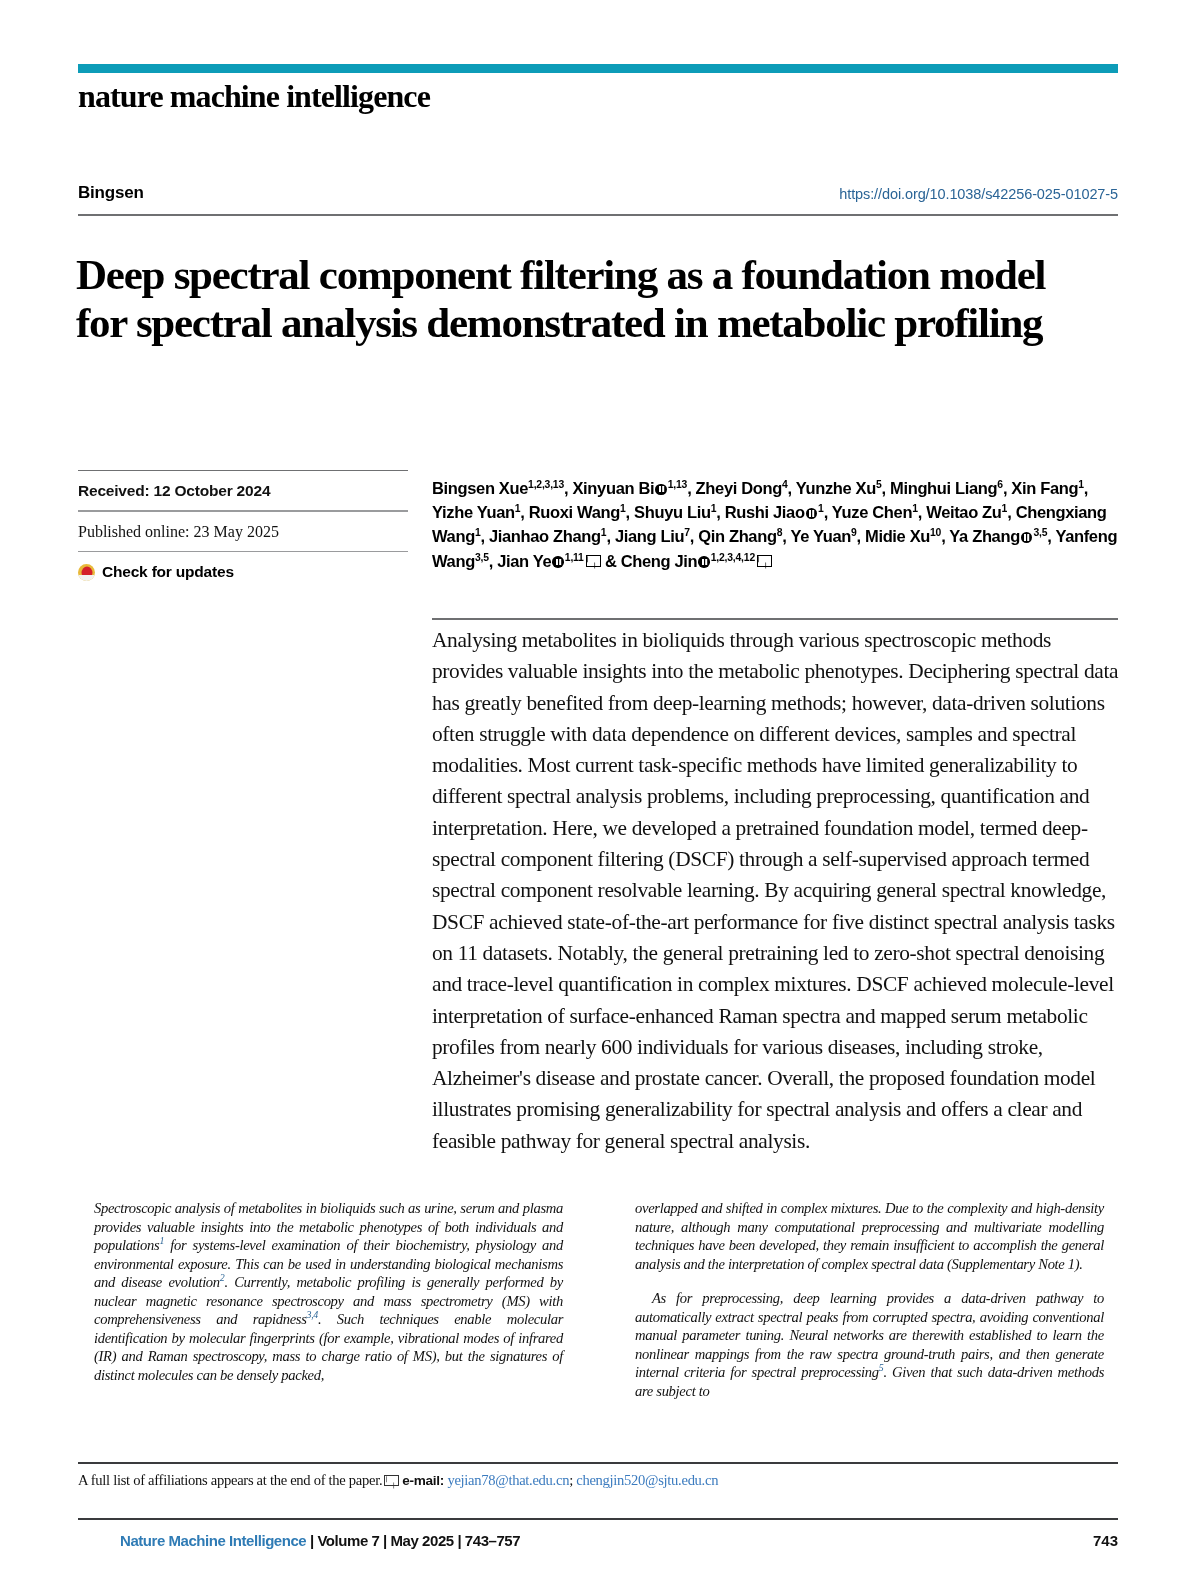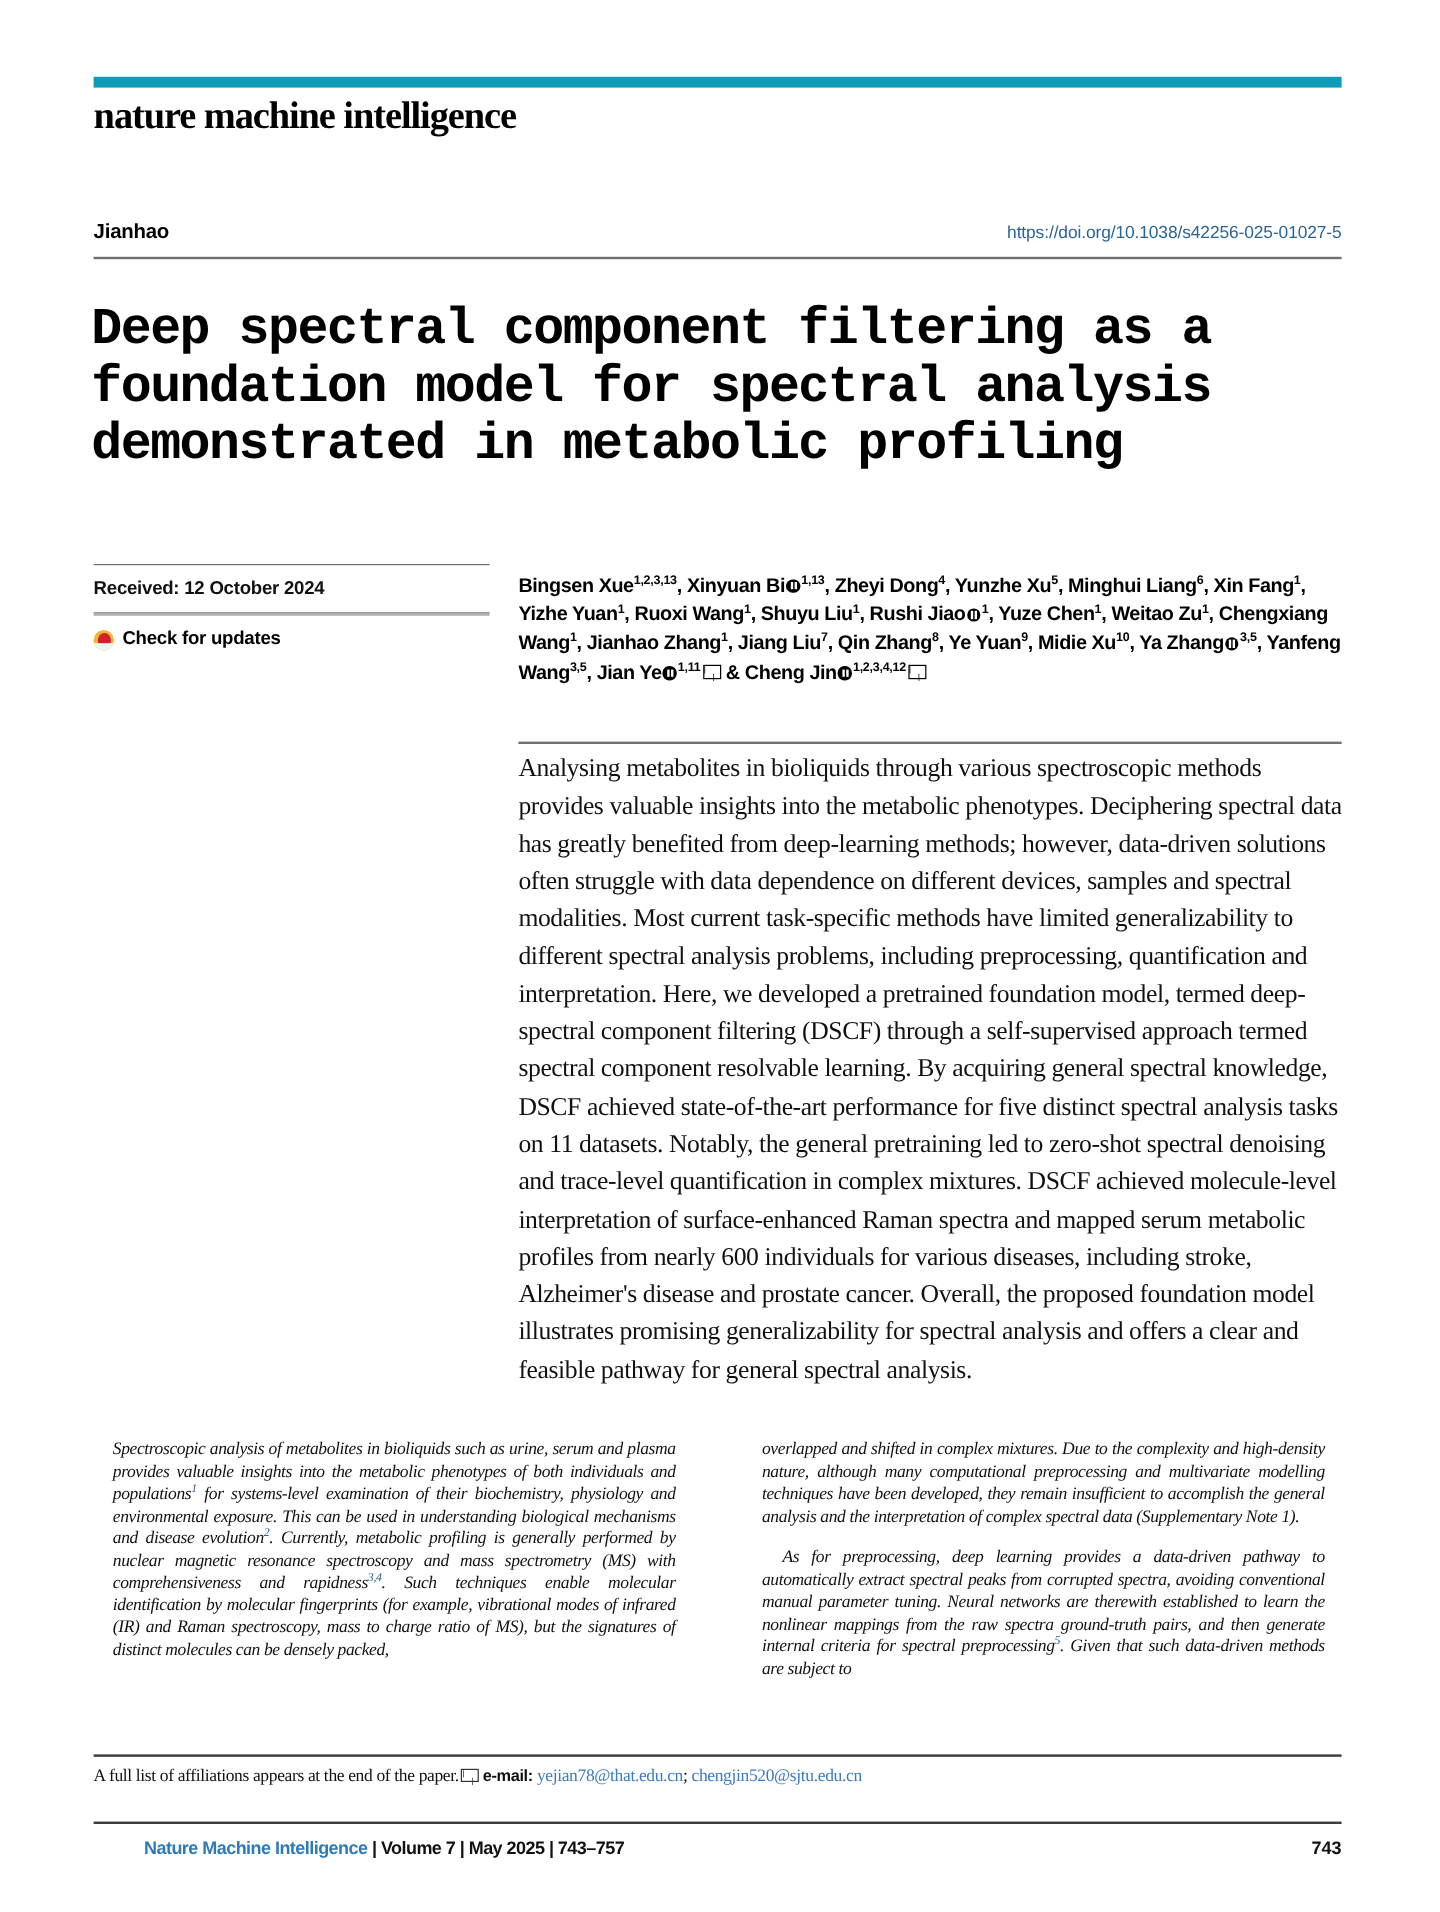--- a/index.html
+++ b/index.html
@@ -63,21 +63,21 @@
     left: 78px; top: 214px;
     width: 1040px; height: 2px;
     background: #6f7072;
   }
 
   
   .title {
     position: absolute;
     left: 76px; top: 222px;
     width: 1000px;
-    font-family: Liberation Mono, monospace;
+    font-family: Liberation Serif, serif;
     font-weight: bold;
     font-size: 43px;
     line-height: 48px;
     letter-spacing: -1.25px;
     color: #000;
   }
 
   
   .meta {
     position: absolute;
@@ -314,31 +314,32 @@
   }
 </style>
 </head>
 <body>
 
 <div class="page">
 
   <div class="teal-bar"></div>
   <div class="masthead">nature machine intelligence</div>
 
-  <div class="article-label">Jianhao</div>
+  <div class="article-label">Bingsen</div>
   <a class="doi" href="#">https://doi.org/10.1038/s42256-025-01027-5</a>
   <div class="rule-top"></div>
 
   <h1 class="title">Deep spectral component filtering as a foundation model for spectral analysis demonstrated in metabolic profiling</h1>
 
   <div class="meta">
     <div class="meta-line dark"></div>
     <div class="meta-item">Received: 12 October 2024</div>
     <div class="meta-line"></div>
     <div class="meta-line"></div>
+    <div class="meta-item serif">Published online: 23 May 2025</div>
     <div class="meta-line"></div>
     <div class="updates">
       <span class="crossmark"></span>
       <span class="updates-label">Check for updates</span>
     </div>
   </div>
 
   <div class="authors"><span>Bingsen Xue</span><sup>1,2,3,13</sup><span>, Xinyuan Bi</span><span class="orcid"></span><sup>1,13</sup><span>, Zheyi Dong</span><sup>4</sup><span>, Yunzhe Xu</span><sup>5</sup><span>, Minghui Liang</span><sup>6</sup><span>, Xin Fang</span><sup>1</sup><span>, Yizhe Yuan</span><sup>1</sup><span>, Ruoxi Wang</span><sup>1</sup><span>, Shuyu Liu</span><sup>1</sup><span>, Rushi Jiao</span><span class="orcid"></span><sup>1</sup><span>, Yuze Chen</span><sup>1</sup><span>, Weitao Zu</span><sup>1</sup><span>, Chengxiang Wang</span><sup>1</sup><span>, Jianhao Zhang</span><sup>1</sup><span>, Jiang Liu</span><sup>7</sup><span>, Qin Zhang</span><sup>8</sup><span>, Ye Yuan</span><sup>9</sup><span>, Midie Xu</span><sup>10</sup><span>, Ya Zhang</span><span class="orcid"></span><sup>3,5</sup><span>, Yanfeng Wang</span><sup>3,5</sup><span>, Jian Ye</span><span class="orcid"></span><sup>1,11</sup><span class="envelope"></span> <span>&amp; Cheng Jin</span><span class="orcid"></span><sup>1,2,3,4,12</sup><span class="envelope"></span></div>
 
   <div class="abstract-rule"></div>

